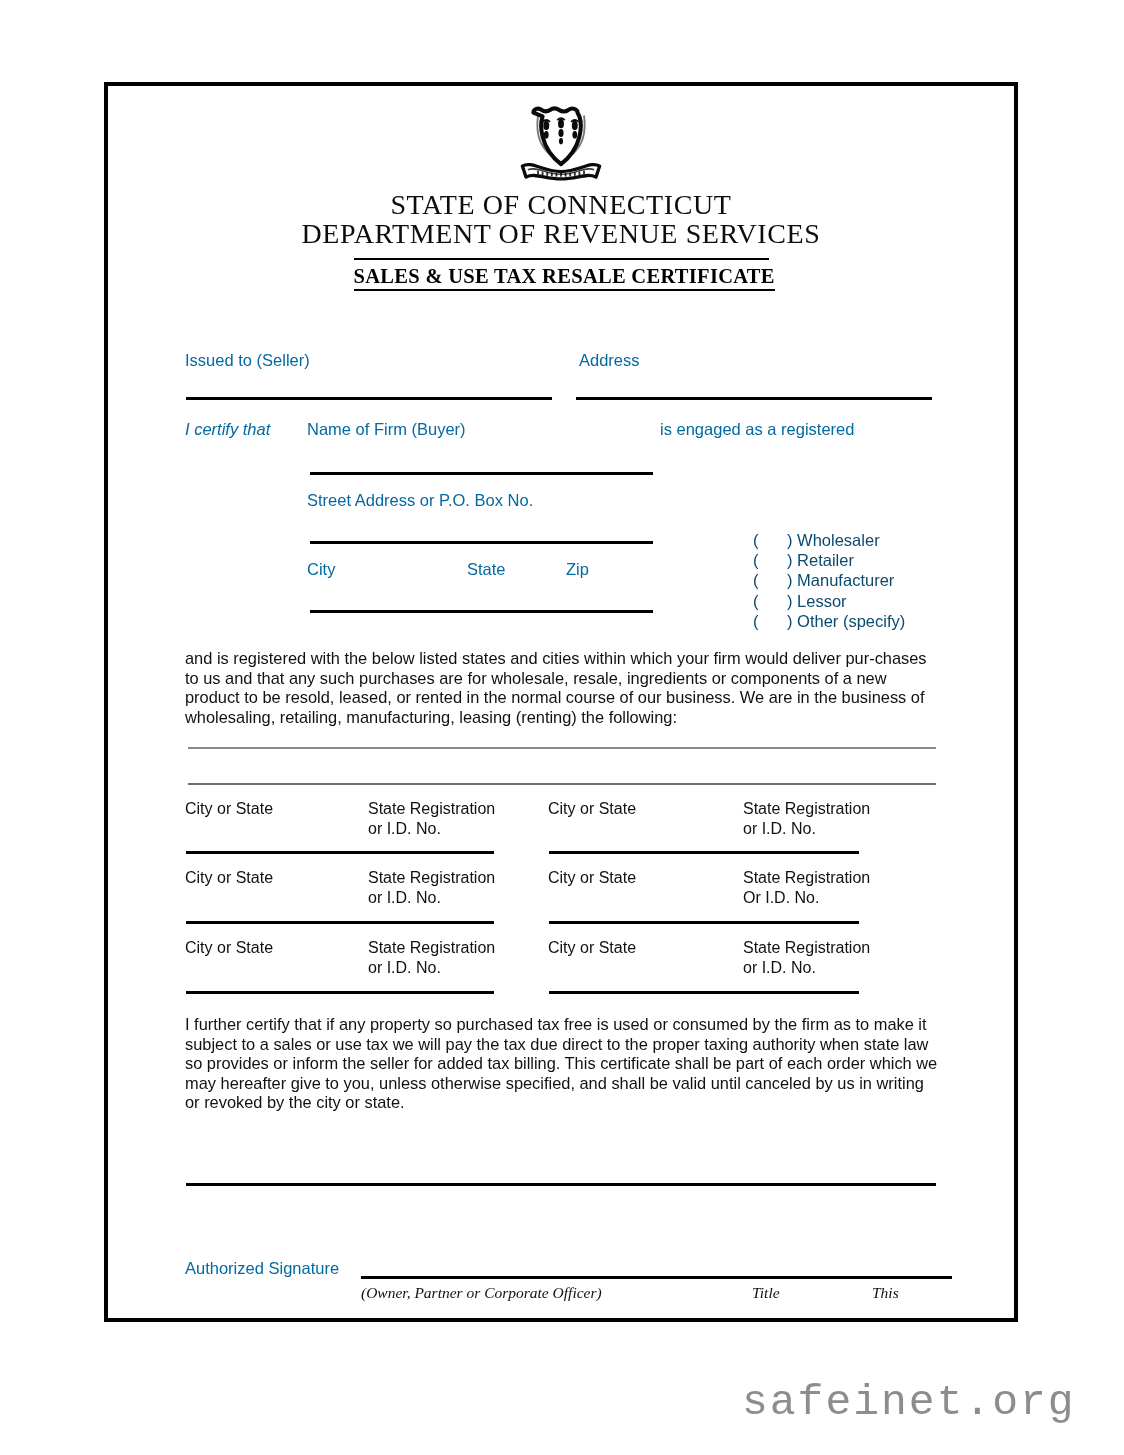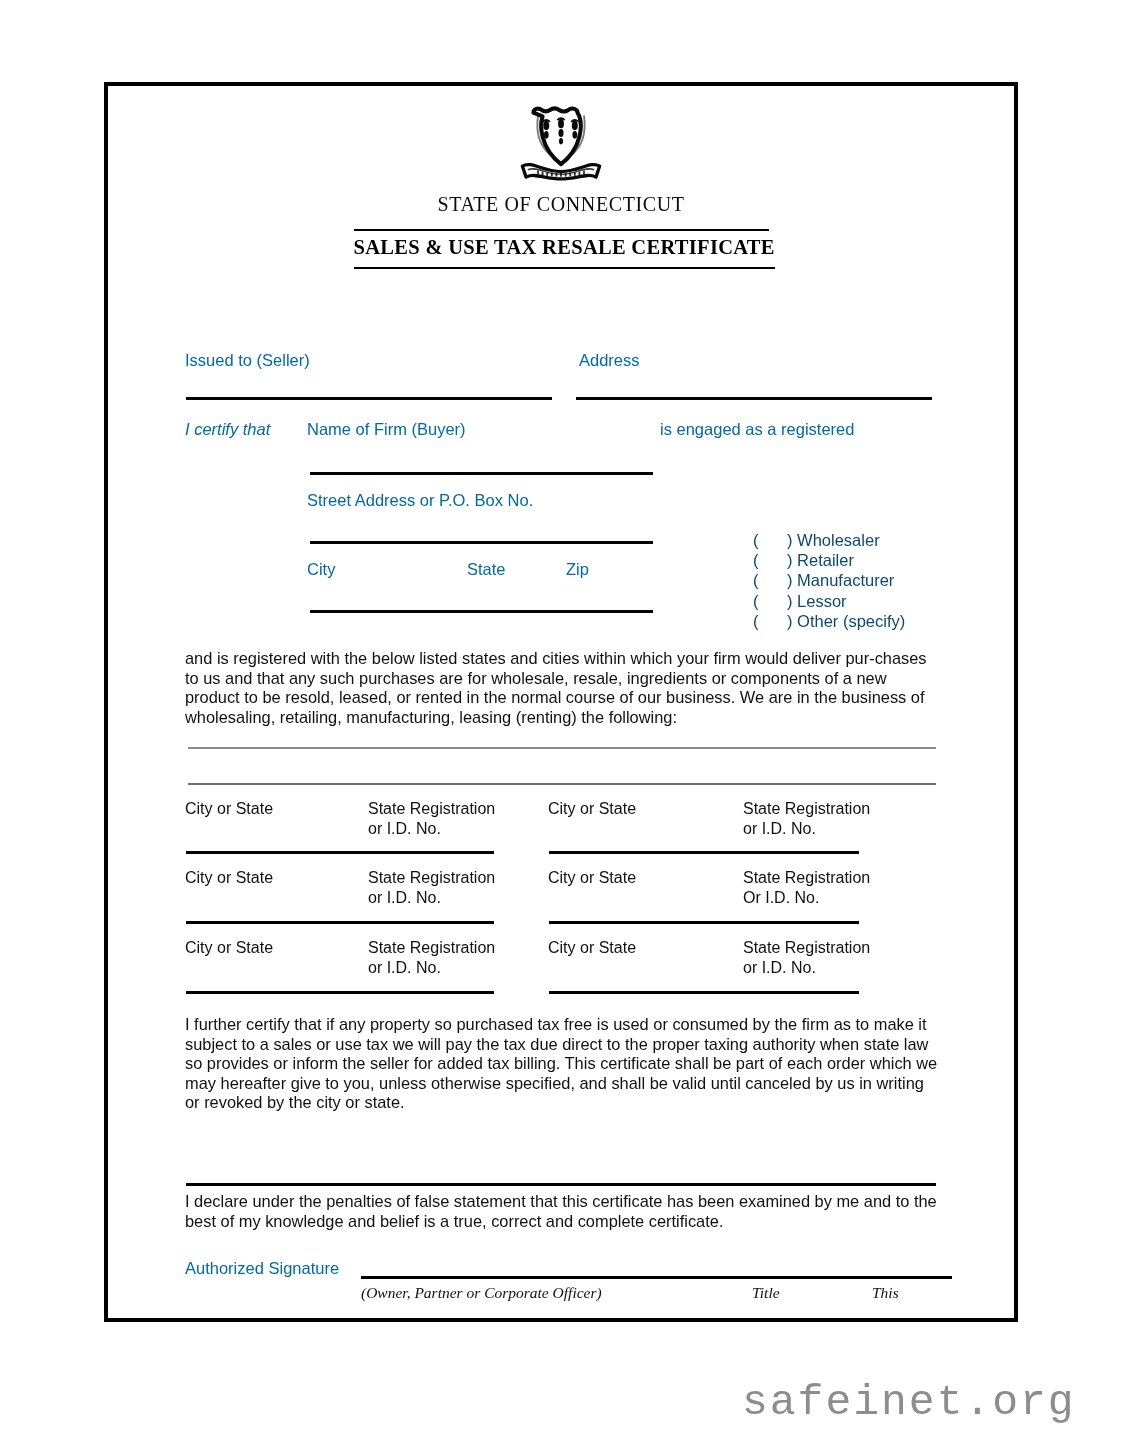--- a/index.html
+++ b/index.html
@@ -45,42 +45,42 @@
     justify-content: center;
   }
   .seal {
     width: 92px;
     height: 92px;
     display: block;
   }
 
   .agency-line {
     font-family: "Liberation Serif", serif;
-    font-size: 20px;
+    font-size: 28px;
     letter-spacing: 0.6px;
     line-height: 29px;
     color: #0d0d0d;
   }
 
   .title-band {
     margin: 10px auto 0 auto;
     width: 415px;
   }
   .title-rule-top {
     height: 2px;
     background: #000;
     width: 100%;
   }
   .cert-title {
     font-family: "Liberation Serif", serif;
     font-size: 20.5px;
     font-weight: bold;
     letter-spacing: 0.3px;
     padding-top: 5px;
-    padding-bottom: 8px;
+    padding-bottom: 1px;
     border-bottom: 2px solid #000;
     display: inline-block;
     white-space: nowrap;
   }
 
   
   .ftxt {
     font-family: "Liberation Sans", sans-serif;
     font-size: 16.5px;
     line-height: 20px;
@@ -212,20 +212,21 @@
           <rect x="54" y="81.4" width="2" height="4"></rect>
           <rect x="59" y="81" width="2" height="4"></rect>
           <rect x="64" y="80.6" width="2" height="4"></rect>
           <rect x="69" y="80" width="2" height="4"></rect>
           <rect x="74" y="79" width="2" height="4"></rect>
         </g>
       </svg>
     </div>
 
     <div class="agency-line">STATE OF CONNECTICUT</div>
+    <div class="agency-line">DEPARTMENT OF REVENUE SERVICES</div>
 
     <div class="title-band">
       <div class="title-rule-top"></div>
       <div class="cert-title">SALES &amp; USE TAX RESALE CERTIFICATE</div>
     </div>
   </div>
 
   <div class="ftxt abs" style="left:77px; top:264px;">Issued to (Seller)</div>
   <div class="ftxt abs" style="left:471px; top:264px;">Address</div>
 
@@ -307,21 +308,20 @@
   <div class="grid-cell-label" style="left:635px; top:872px;">or I.D. No.</div>
 
   <div class="rule" style="left:78px;  top:905px; width:308px;"></div>
   <div class="rule" style="left:441px; top:905px; width:310px;"></div>
 
   <div class="para" style="left:77px; top:929px; width:754px;">I further certify that if any property so purchased tax free is used or consumed by the firm as to make it subject to a sales or use tax we will pay the tax due direct to the proper taxing authority when state law so provides or inform the seller for added tax billing. This certificate shall be part of each order which we may hereafter give to you, unless otherwise specified, and shall be valid until canceled by us in writing or revoked by the city or state.</div>
 
 
   <div class="rule" style="left:78px; top:1097px; width:750px;"></div>
 
-  <div class="para" style="left:77px; top:1106px; width:754px;"> I declare under the penalties of false statement that this certificate has been examined by me and to the best of my knowledge and belief is a true, correct and complete certificate.</div>
 
   <div class="ftxt abs" style="left:77px; top:1172px;">Authorized Signature</div>
 
   <div class="rule" style="left:253px; top:1190px; width:591px;"></div>
 
   <div class="sig-serif" style="left:253px; top:1198px;">(Owner, Partner or Corporate Officer)</div>
   <div class="sig-serif" style="left:644px; top:1198px;">Title</div>
   <div class="sig-serif" style="left:764px; top:1198px;">This</div>
 
 </div>

